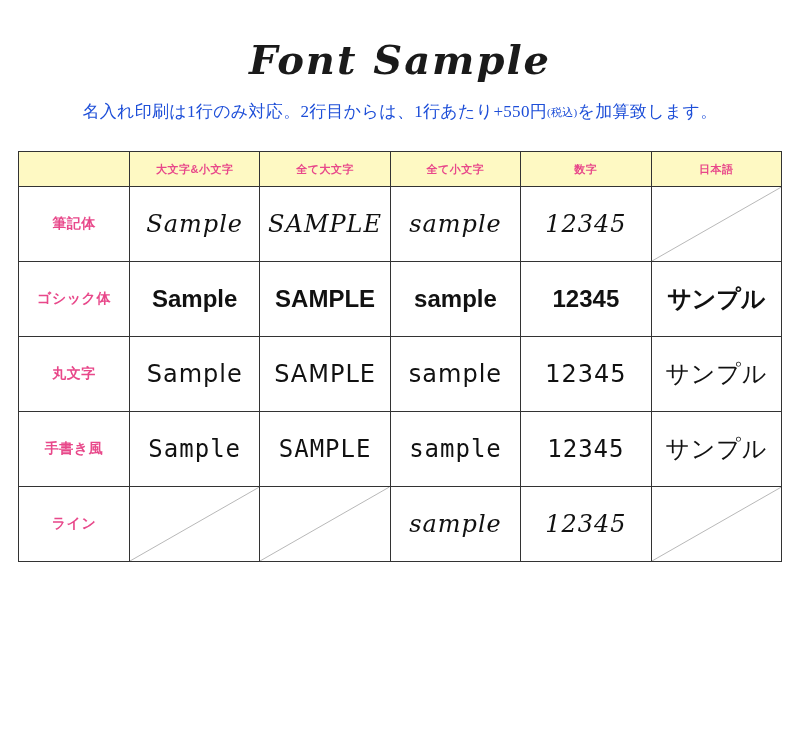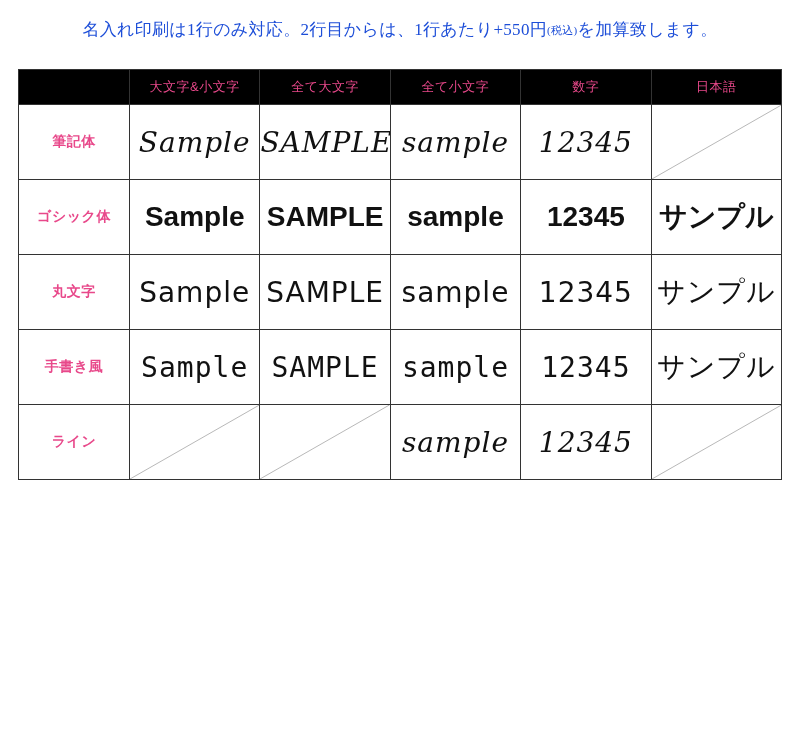--- a/index.html
+++ b/index.html
@@ -61,45 +61,45 @@
 
   table.fonts td, table.fonts th {
     border: 1px solid #333333;
     text-align: center;
     vertical-align: middle;
     padding: 0;
   }
 
   thead th {
     height: 34px;
-    font-size: 13px;
-    font-weight: normal;
+    font-size: 11px;
+    font-weight: bold;
     color: #e8488a;
-    background: #000000;
+    background: #fef9c3;
     letter-spacing: 0.5px;
   }
 
   th.corner {
     width: 110px;
   }
 
   tbody th.rowhead {
     width: 110px;
     font-size: 14px;
     font-weight: bold;
     color: #e8488a;
     letter-spacing: 0.5px;
   }
 
   tbody tr {
     height: 75px;
   }
 
   td.cell {
-    font-size: 28px;
+    font-size: 24px;
     color: #111111;
     white-space: nowrap;
     overflow: hidden;
   }
 
   
   .r-script   { font-family: "DejaVu Serif", serif; font-style: italic; font-size: 23px; letter-spacing: 1px; }
   .r-design   { font-family: "Liberation Serif", serif; font-style: italic; font-size: 23px; letter-spacing: 1px; }
   .r-gothic   { font-family: "Liberation Sans", sans-serif; font-weight: bold; font-size: 25px; }
   .r-mincho   { font-family: "Liberation Serif", serif; font-size: 24px; letter-spacing: 1px; }
@@ -117,20 +117,21 @@
     width: 100%;
     height: 100%;
     display: block;
   }
 </style>
 </head>
 <body>
 
 <div class="page">
 
+  <h1 class="title">Font Sample</h1>
 
   <p class="subtitle">
     <span>名入れ印刷は1行のみ対応。2行目からは、1行あたり+550円</span><span class="small">(税込)</span><span>を加算致します。</span>
   </p>
 
   <div class="table-wrap">
     <table class="fonts">
       <thead>
         <tr>
           <th class="corner"></th>

